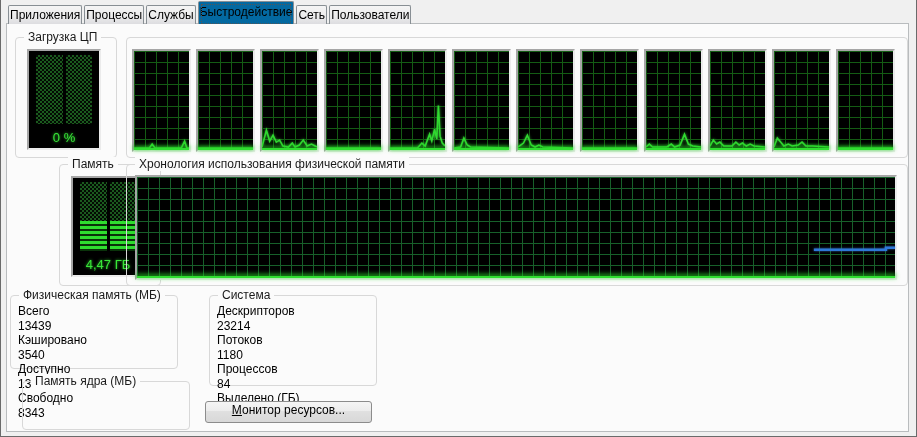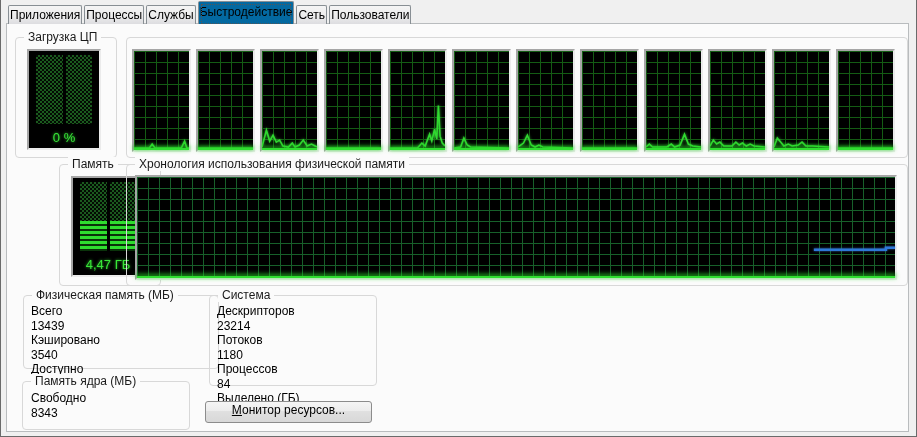--- a/index.html
+++ b/index.html
@@ -193,21 +193,21 @@
     <span class="gb-label">Хронология использования физической памяти</span>
     <div class="memframe sunken">
       <div class="grid memgrid" id="memGrid">
           <svg viewBox="0 0 100 100" preserveAspectRatio="none" class="memsvg">
             <polyline points="89.3,72 98.8,72 98.8,70 100,70" fill="none" stroke="#2e78d8" stroke-width="2.5" vector-effect="non-scaling-stroke"></polyline>
           </svg>
         </div>
     </div>
   </div>
 
-  <div class="groupbox" style="left:16px;top:271px;width:166px;height:72px;padding-left:28px;">
+  <div class="groupbox" style="left:3px;top:271px;width:166px;height:72px;">
     <span class="gb-label">Физическая память (МБ)</span>
     <div class="stat-body" id="physRows">
         <div class="stat-row">
           <span>Всего</span>
           <span>13439</span>
         </div>
         <div class="stat-row">
           <span>Кэшировано</span>
           <span>3540</span>
         </div>

